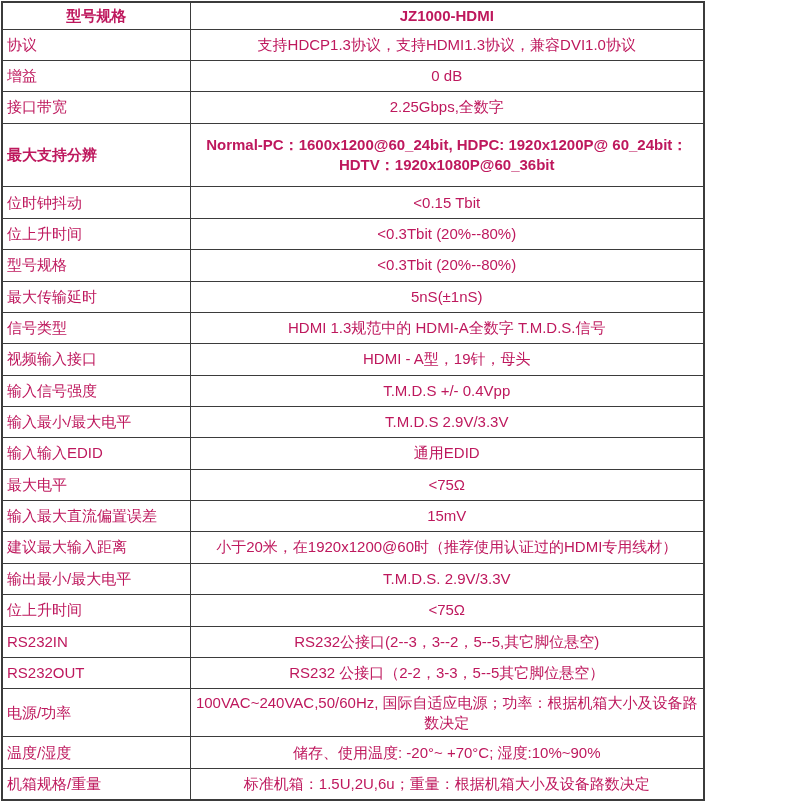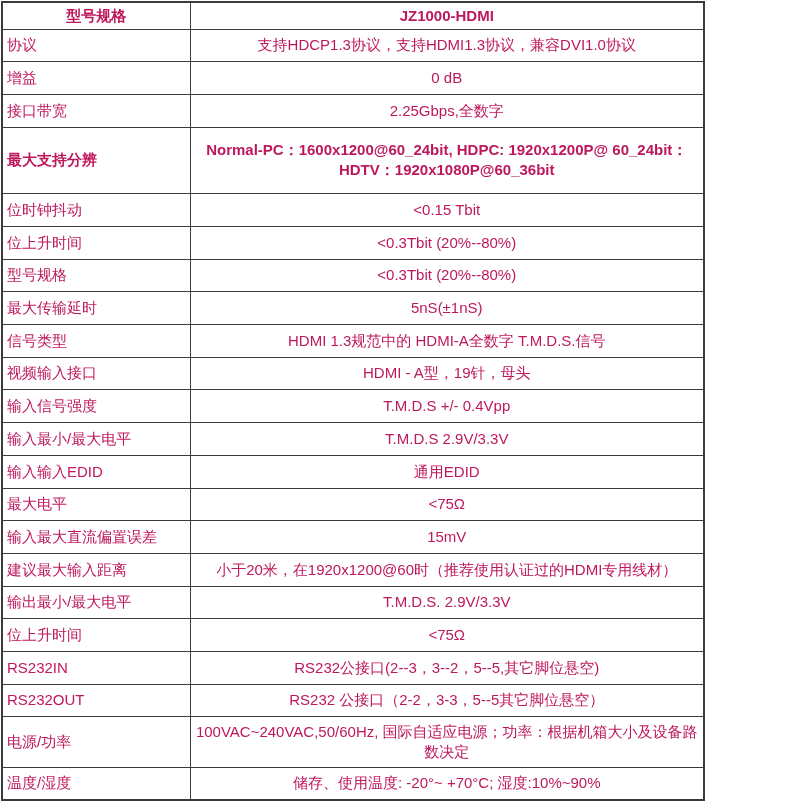--- a/index.html
+++ b/index.html
@@ -149,15 +149,19 @@
           <td class="spec-value">RS232 公接口（2-2，3-3，5--5其它脚位悬空）</td>
         </tr>
         <tr>
           <td class="spec-label">电源/功率</td>
           <td class="spec-value">100VAC~240VAC,50/60Hz, 国际自适应电源；功率：根据机箱大小及设备路数决定</td>
         </tr>
         <tr>
           <td class="spec-label">温度/湿度</td>
           <td class="spec-value">储存、使用温度: -20°~ +70°C; 湿度:10%~90%</td>
         </tr>
+        <tr>
+          <td class="spec-label">机箱规格/重量</td>
+          <td class="spec-value">标准机箱：1.5U,2U,6u；重量：根据机箱大小及设备路数决定</td>
+        </tr>
       </tbody>
   </table>
 </div>
 
 </body></html>

